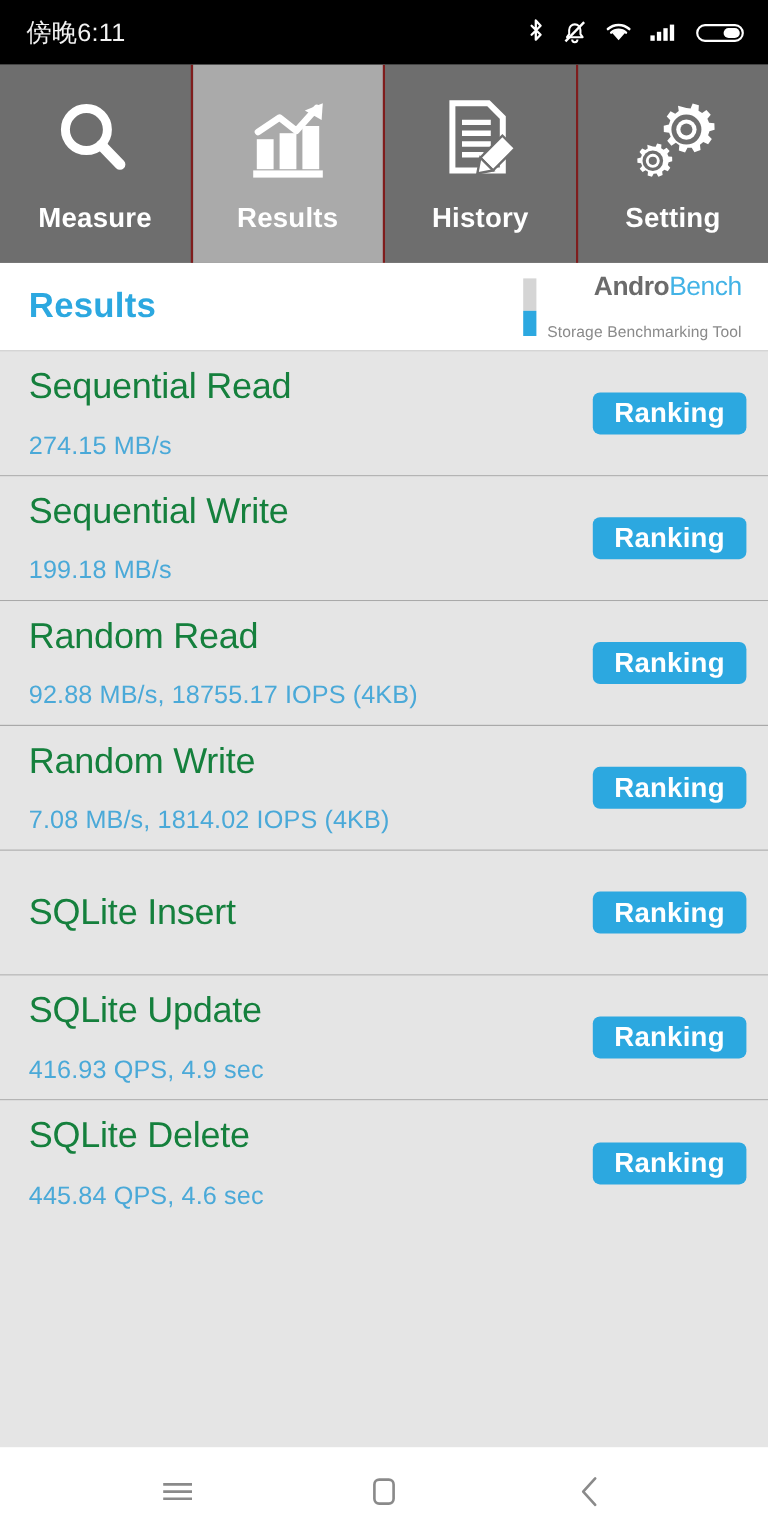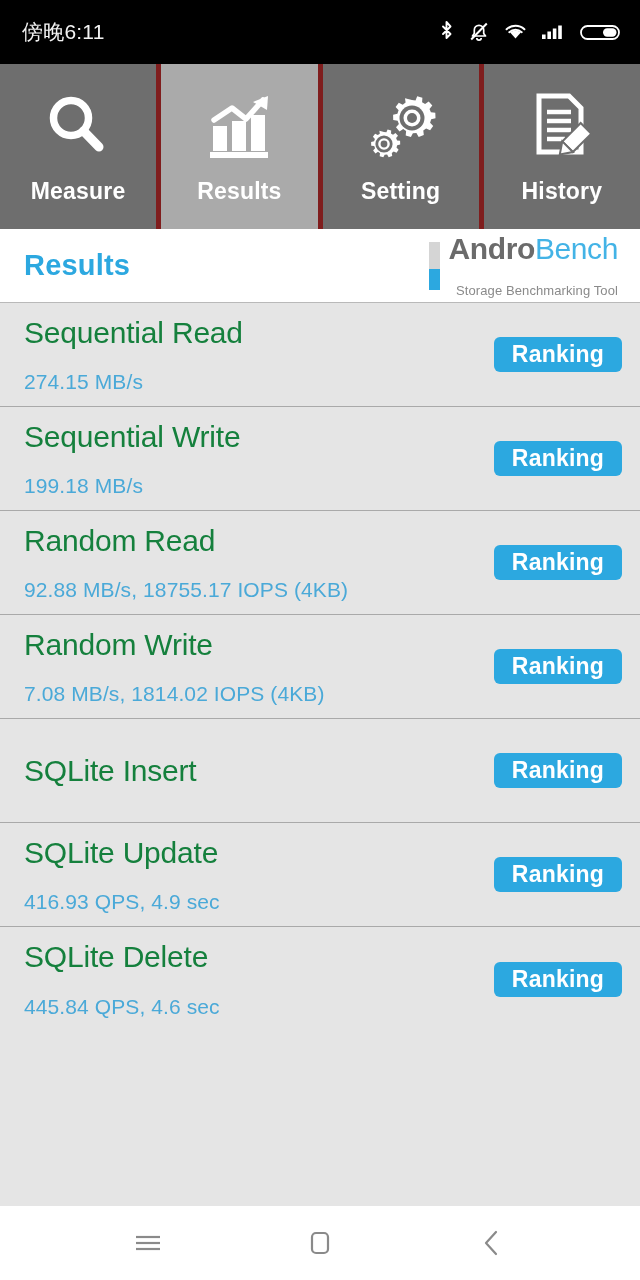--- a/index.html
+++ b/index.html
@@ -6,34 +6,34 @@
   html, body {
     width:640px; height:1280px;
     font-family:"Liberation Sans", sans-serif;
     background:#e5e5e5;
     overflow:hidden;
   }
   .phone { position:relative; width:640px; height:1280px; background:#e5e5e5; }
 
   
   .statusbar{
-    height:64px; background:#000; color:#fff;
+    height:54px; background:#000; color:#fff;
     display:flex; align-items:center; justify-content:space-between;
     padding:0 18px 0 22px;
   }
   .status-time{ font-size:21px; letter-spacing:.2px; color:#f2f2f2; }
   .status-icons{ display:flex; align-items:center; gap:13px; }
   .status-icons svg{ display:block; }
 
   
   .tabbar{ display:flex; height:165px; background:#6e6e6e; }
   .tab{
     flex:1; display:flex; flex-direction:column;
     align-items:center; justify-content:center;
-    background:#6e6e6e; border-right:5px solid #7f1d1d;
+    background:#6e6e6e; border-right:2px solid #7f1d1d;
     position:relative;
   }
   .tab:last-child{ border-right:none; }
   .tab.active{ background:#aaaaaa; }
   .tab-icon{ height:78px; display:flex; align-items:flex-end; justify-content:center; }
   .tab-icon svg{ display:block; }
   .tab-label{
     margin-top:12px; color:#ffffff; font-size:23px;
     font-weight:600; letter-spacing:.2px;
   }
@@ -46,21 +46,21 @@
     border-bottom:1px solid #b9b9b9;
   }
   .page-title{
     color:#2ca8e0; font-size:29px; font-weight:bold; letter-spacing:.2px;
   }
   .logo{ display:flex; align-items:center; gap:9px; }
   .logo-bar{ width:11px; height:48px; display:flex; flex-direction:column; }
   .logo-bar .top{ flex:1.35; background:#d5d5d5; }
   .logo-bar .bot{ flex:1; background:#2ca8e0; }
   .logo-text{ display:flex; flex-direction:column; align-items:flex-end; }
-  .logo-word{ font-size:30px; font-weight:bold; line-height:1.0; letter-spacing:-.4px; }
+  .logo-word{ font-size:22px; font-weight:bold; line-height:1.0; letter-spacing:-.4px; }
   .logo-word .andro{ color:#6b6b6b; }
   .logo-word .bench{ color:#43b3e6; font-weight:400; }
   .logo-tag{ font-size:13px; color:#8a8a8a; margin-top:19px; letter-spacing:.1px; }
 
   
   .list{ background:#e5e5e5; }
   .row{
     height:104px; position:relative;
     display:flex; align-items:center; justify-content:space-between;
     padding:0 18px 0 24px;
@@ -156,20 +156,37 @@
         <svg width="78" height="78" viewBox="0 0 78 78">
           <rect x="13" y="38" width="14" height="25" fill="#fff"></rect>
           <rect x="32" y="33" width="14" height="30" fill="#fff"></rect>
           <rect x="51" y="27" width="14" height="36" fill="#fff"></rect>
           <rect x="10" y="64" width="58" height="6" fill="#fff"></rect>
           <polyline points="14,32 32,20 46,31 63,12" fill="none" stroke="#fff" stroke-width="5.5" stroke-linejoin="round" stroke-linecap="round"></polyline>
           <polygon points="68,8 67,22 53,14" fill="#fff"></polygon>
         </svg>
       </span>
       <span class="tab-label">Results</span>
+    </div>
+
+    <div class="tab">
+      <span class="tab-icon">
+        <svg width="78" height="78" viewBox="0 0 78 78">
+          <path d="M16 8 h30 l12 12 v44 H16 Z" fill="none" stroke="#fff" stroke-width="5"></path>
+          <line x1="24" y1="24" x2="48" y2="24" stroke="#fff" stroke-width="4.5"></line>
+          <line x1="24" y1="33" x2="48" y2="33" stroke="#fff" stroke-width="4.5"></line>
+          <line x1="24" y1="42" x2="48" y2="42" stroke="#fff" stroke-width="4.5"></line>
+          <line x1="24" y1="51" x2="42" y2="51" stroke="#fff" stroke-width="4.5"></line>
+          <g transform="rotate(45 52 52)">
+            <rect x="44" y="36" width="15" height="26" fill="#fff" stroke="#6e6e6e" stroke-width="2"></rect>
+            <polygon points="44,62 59,62 51.5,73" fill="#fff" stroke="#6e6e6e" stroke-width="2"></polygon>
+          </g>
+        </svg>
+      </span>
+      <span class="tab-label">History</span>
     </div>
 
     <div class="tab">
       <span class="tab-icon">
         <svg width="78" height="78" viewBox="0 0 78 78">
           <g fill="#fff">
             <path d="M50 12 l3.5 .4 1.7-4.1 5.2 1.5 -.3 4.4 3 1.9 3.6-2.5 3.6 4 -2.8 3.4 1.4 3.3 4.4 .5 .2 5.4 -4.3 1.1 -1.1 3.4 3.1 3.2 -3.1 4.4 -4-1.9 -2.8 2.2 .5 4.4 -5.1 1.9 -2.3-3.8 -3.5 .1 -2 3.8 -5.2-1.6 .4-4.4 -2.9-2 -3.7 2.4 -3.5-4.1 2.9-3.3 -1.3-3.3 -4.4-.6 -.1-5.4 4.3-1 1.2-3.4 -3-3.3 3.2-4.3 3.9 2 2.9-2.1 -.6-4.4 z"></path>
             <circle cx="50" cy="30" r="12.5" fill="#6e6e6e"></circle>
             <circle cx="50" cy="30" r="8.5" fill="#fff"></circle>
             <circle cx="50" cy="30" r="5" fill="#6e6e6e"></circle>
@@ -177,37 +194,20 @@
           <g fill="#fff">
             <path d="M22 44 l2.4 .3 1.2-2.8 3.6 1 -.2 3 2 1.3 2.5-1.7 2.5 2.7 -1.9 2.3 1 2.3 3 .3 .1 3.7 -3 .8 -.7 2.3 2.1 2.2 -2.1 3 -2.8-1.3 -1.9 1.5 .4 3 -3.5 1.3 -1.6-2.6 -2.4 .1 -1.4 2.6 -3.6-1.1 .3-3 -2-1.4 -2.5 1.6 -2.4-2.8 2-2.3 -.9-2.2 -3-.4 -.1-3.7 3-.7 .8-2.3 -2-2.3 2.2-2.9 2.7 1.3 2-1.4 -.4-3 z"></path>
             <circle cx="22" cy="56" r="8.6" fill="#6e6e6e"></circle>
             <circle cx="22" cy="56" r="5.8" fill="#fff"></circle>
             <circle cx="22" cy="56" r="3.4" fill="#6e6e6e"></circle>
           </g>
         </svg>
       </span>
       <span class="tab-label">Setting</span>
     </div>
-
-    <div class="tab">
-      <span class="tab-icon">
-        <svg width="78" height="78" viewBox="0 0 78 78">
-          <path d="M16 8 h30 l12 12 v44 H16 Z" fill="none" stroke="#fff" stroke-width="5"></path>
-          <line x1="24" y1="24" x2="48" y2="24" stroke="#fff" stroke-width="4.5"></line>
-          <line x1="24" y1="33" x2="48" y2="33" stroke="#fff" stroke-width="4.5"></line>
-          <line x1="24" y1="42" x2="48" y2="42" stroke="#fff" stroke-width="4.5"></line>
-          <line x1="24" y1="51" x2="42" y2="51" stroke="#fff" stroke-width="4.5"></line>
-          <g transform="rotate(45 52 52)">
-            <rect x="44" y="36" width="15" height="26" fill="#fff" stroke="#6e6e6e" stroke-width="2"></rect>
-            <polygon points="44,62 59,62 51.5,73" fill="#fff" stroke="#6e6e6e" stroke-width="2"></polygon>
-          </g>
-        </svg>
-      </span>
-      <span class="tab-label">History</span>
-    </div>
   </div>
 
   <div class="content-wrap">
 
     <div class="header">
       <div class="page-title">Results</div>
       <div class="logo">
         <span class="logo-bar">
           <span class="top"></span>
             <span class="bot"></span>

